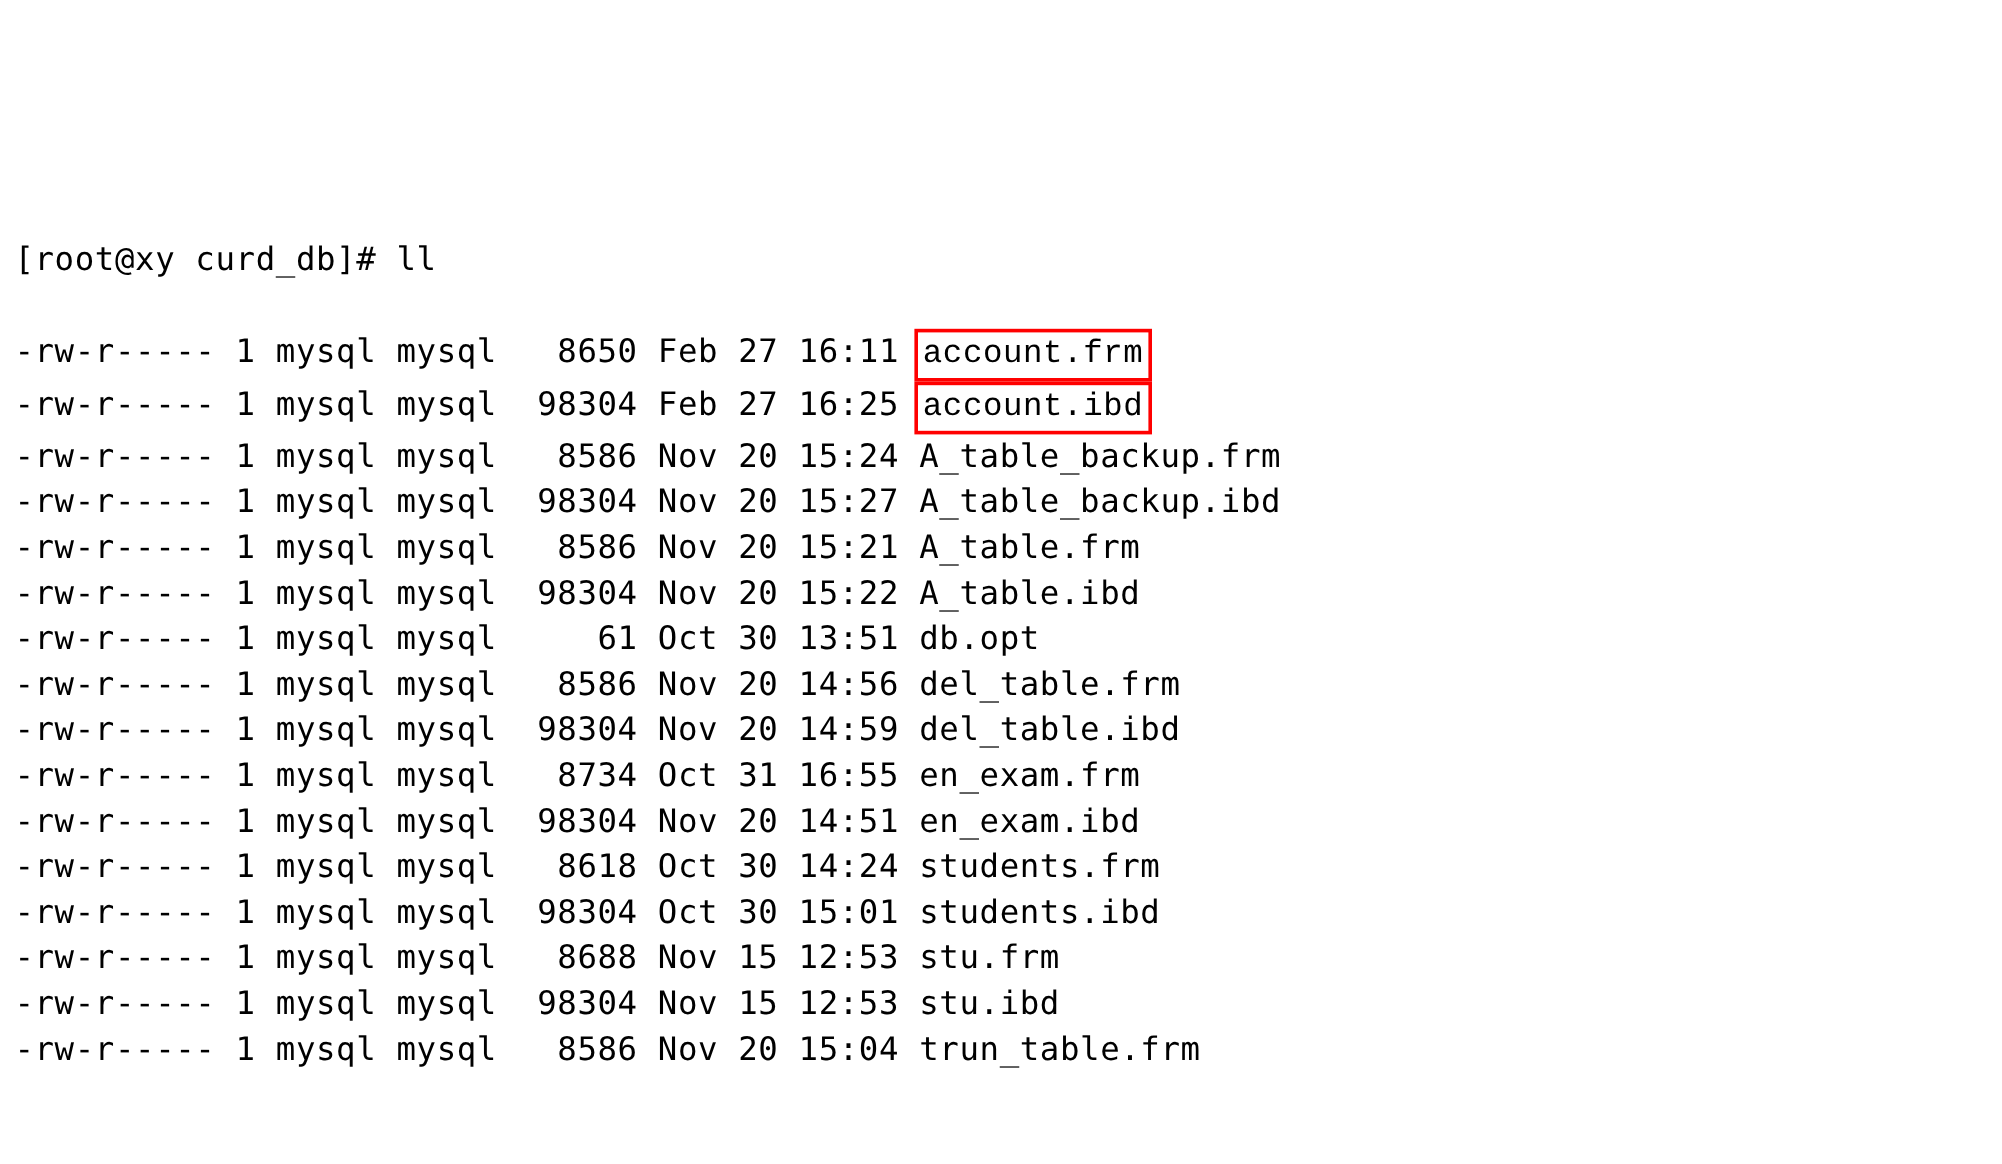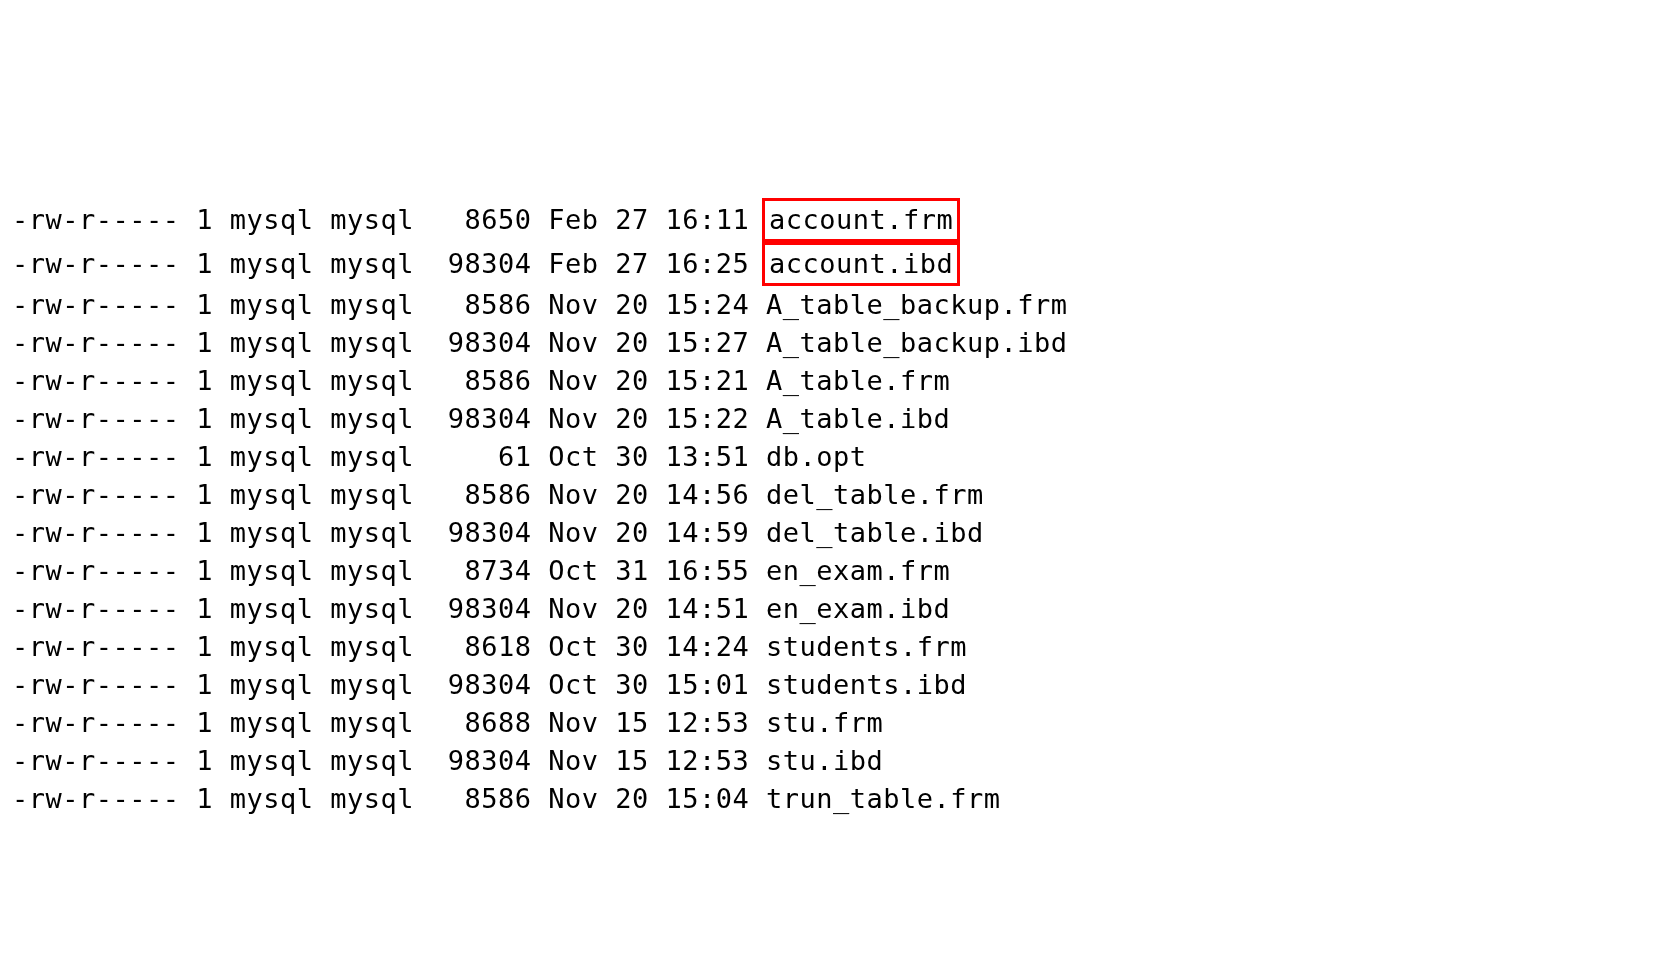--- a/index.html
+++ b/index.html
@@ -21,27 +21,29 @@
       font-family: inherit;
     }
     .line {
       display: block;
     }
     .highlight-box {
       border: 3px solid #ff0000;
       padding: 0 4px;
       display: inline-block;
       margin-left: -4px;
+      font-family: Liberation Mono, monospace;
     }
   </style>
 </head>
 <body>
 
 
 
 <div class="terminal">
+<span class="line"><span>[root@xy curd_db]# </span><span>ll</span></span>
 <div id="file-list"><span class="line"><span>-rw-r----- 1 mysql mysql   8650 Feb 27 16:11 </span><span class="highlight-box">account.frm</span></span><span class="line"><span>-rw-r----- 1 mysql mysql  98304 Feb 27 16:25 </span><span class="highlight-box">account.ibd</span></span><span class="line"><span>-rw-r----- 1 mysql mysql   8586 Nov 20 15:24 </span><span>A_table_backup.frm</span></span><span class="line"><span>-rw-r----- 1 mysql mysql  98304 Nov 20 15:27 </span><span>A_table_backup.ibd</span></span><span class="line"><span>-rw-r----- 1 mysql mysql   8586 Nov 20 15:21 </span><span>A_table.frm</span></span><span class="line"><span>-rw-r----- 1 mysql mysql  98304 Nov 20 15:22 </span><span>A_table.ibd</span></span><span class="line"><span>-rw-r----- 1 mysql mysql     61 Oct 30 13:51 </span><span>db.opt</span></span><span class="line"><span>-rw-r----- 1 mysql mysql   8586 Nov 20 14:56 </span><span>del_table.frm</span></span><span class="line"><span>-rw-r----- 1 mysql mysql  98304 Nov 20 14:59 </span><span>del_table.ibd</span></span><span class="line"><span>-rw-r----- 1 mysql mysql   8734 Oct 31 16:55 </span><span>en_exam.frm</span></span><span class="line"><span>-rw-r----- 1 mysql mysql  98304 Nov 20 14:51 </span><span>en_exam.ibd</span></span><span class="line"><span>-rw-r----- 1 mysql mysql   8618 Oct 30 14:24 </span><span>students.frm</span></span><span class="line"><span>-rw-r----- 1 mysql mysql  98304 Oct 30 15:01 </span><span>students.ibd</span></span><span class="line"><span>-rw-r----- 1 mysql mysql   8688 Nov 15 12:53 </span><span>stu.frm</span></span><span class="line"><span>-rw-r----- 1 mysql mysql  98304 Nov 15 12:53 </span><span>stu.ibd</span></span><span class="line"><span>-rw-r----- 1 mysql mysql   8586 Nov 20 15:04 </span><span>trun_table.frm</span></span></div>
 
 
 </div>
 
 
 
 
 </body></html>

